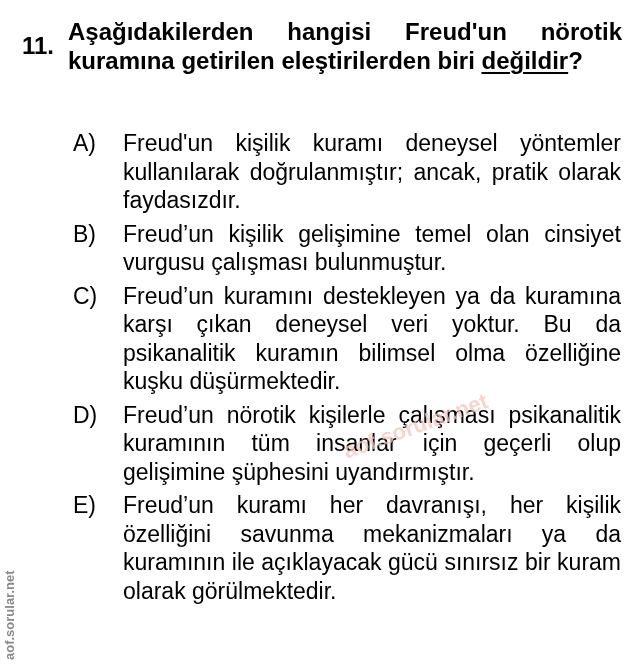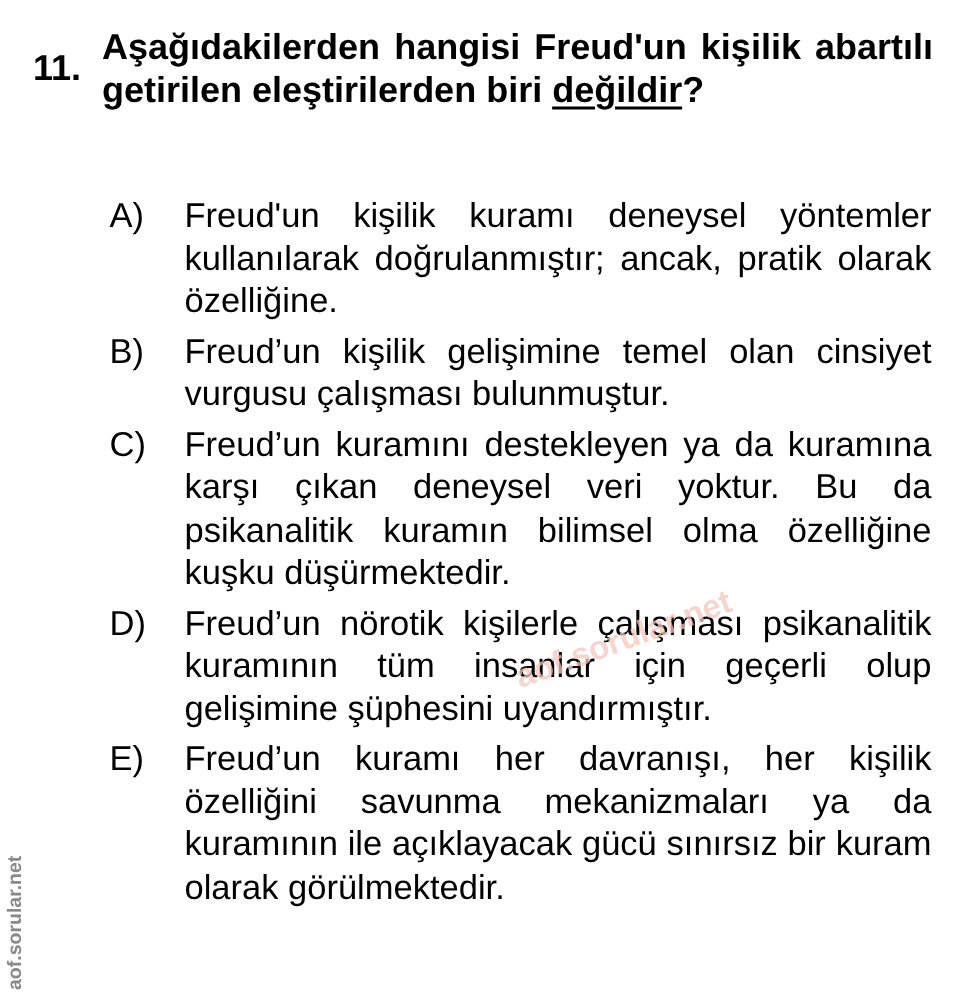--- a/index.html
+++ b/index.html
@@ -17,27 +17,27 @@
     .watermark { position: absolute; left: 340px; top: 440px; transform: rotate(-20deg); transform-origin: left top;
                  font-size: 22px; font-weight: bold; color: #f4c7c0; opacity: 0.75; pointer-events: none; }
     .side-mark { position: absolute; left: 2px; top: 660px; transform: rotate(-90deg); transform-origin: left top;
                  font-size: 13px; font-weight: bold; color: #8a8a8a; white-space: nowrap; }
   </style>
 </head>
 <body>
 
 <div class="question">
   <span class="q-num">11.</span>
-  <div class="q-text"><span>Aşağıdakilerden hangisi Freud'un kişilik abartılı getirilen eleştirilerden biri </span><span class="u">değildir</span><span>?</span></div>
+  <div class="q-text"><span>Aşağıdakilerden hangisi Freud'un nörotik kuramına getirilen eleştirilerden biri </span><span class="u">değildir</span><span>?</span></div>
 </div>
 
 <div class="options">
   <div class="option">
     <span class="opt-letter">A)</span>
-    <div class="opt-text">Freud'un kişilik kuramı deneysel yöntemler kullanılarak doğrulanmıştır; ancak, pratik olarak özelliğine.</div>
+    <div class="opt-text">Freud'un kişilik kuramı deneysel yöntemler kullanılarak doğrulanmıştır; ancak, pratik olarak faydasızdır.</div>
   </div>
   <div class="option">
     <span class="opt-letter">B)</span>
     <div class="opt-text">Freud’un kişilik gelişimine temel olan cinsiyet vurgusu çalışması bulunmuştur.</div>
   </div>
   <div class="option">
     <span class="opt-letter">C)</span>
     <div class="opt-text">Freud’un kuramını destekleyen ya da kuramına karşı çıkan deneysel veri yoktur. Bu da psikanalitik kuramın bilimsel olma özelliğine kuşku düşürmektedir.</div>
   </div>
   <div class="option">

